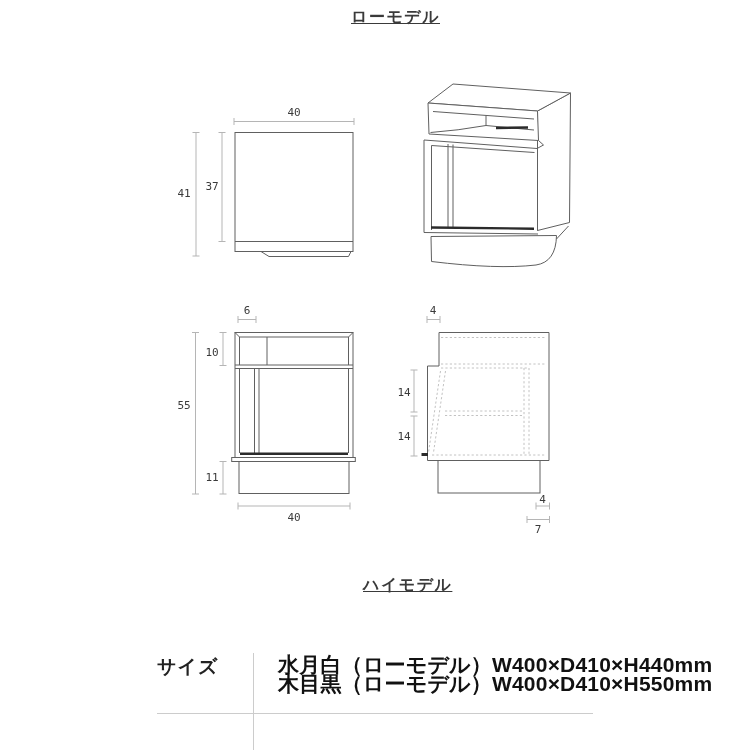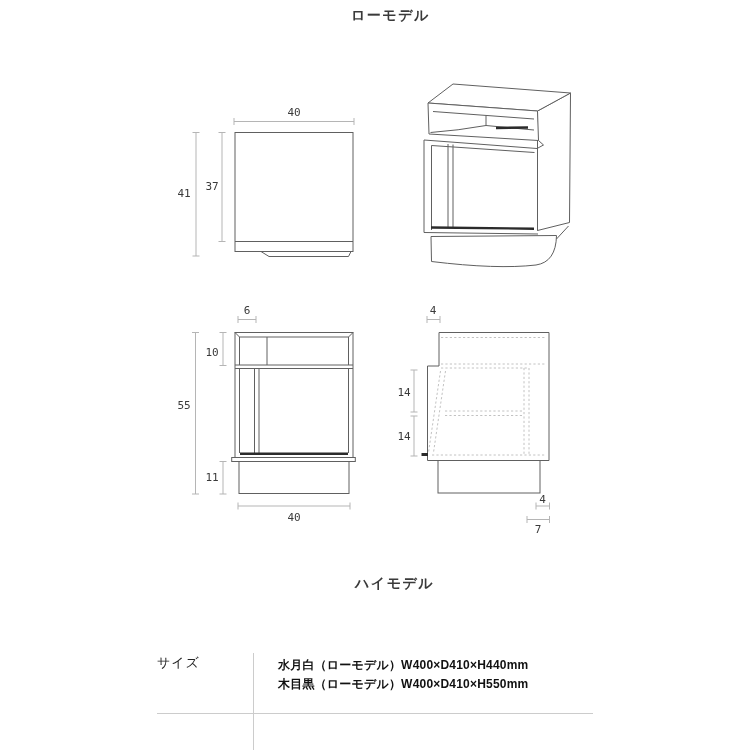--- a/index.html
+++ b/index.html
@@ -10,40 +10,40 @@
     --ink:#3a3a3a;
     --rule:#cccccc;
     --bold-ink:#111111;
   }
   html,body{margin:0;padding:0;background:#fff;}
   .canvas{
     position:relative;width:750px;height:750px;background:#fff;overflow:hidden;
     font-family:"Liberation Sans","DejaVu Sans",sans-serif;
   }
   .jp-label{
-    position:absolute;font-size:14px;font-weight:600;color:var(--ink);
-    letter-spacing:1.5px;white-space:nowrap;
+    position:absolute;font-size:16px;font-weight:600;color:var(--ink);
+    letter-spacing:1.5px;white-space:nowrap;text-decoration:underline;
   }
   .drawing-svg{position:absolute;left:0;top:0;}
   .ol{stroke:var(--outline);stroke-width:1;fill:none;}
   .olf{stroke:var(--outline);stroke-width:1;fill:#ffffff;}
   .dk{stroke:var(--dark);stroke-width:2.4;fill:none;}
   .dk3{stroke:var(--dark);stroke-width:3;fill:none;}
   .dim{stroke:var(--dimension);stroke-width:1;fill:none;}
   .dsh{stroke:var(--dashed);stroke-width:1;fill:none;stroke-dasharray:2.2 2.2;}
   .num{fill:var(--ink);font-family:"DejaVu Sans Mono","Liberation Mono",monospace;
        font-size:11px;text-anchor:middle;}
   .size-label{
-    position:absolute;left:157px;top:654px;font-size:13px;font-weight:400;
+    position:absolute;left:157px;top:654px;font-size:19px;font-weight:700;
     color:#222;letter-spacing:1px;white-space:nowrap;
   }
   .vline{position:absolute;left:253px;top:653px;width:1px;height:97px;background:var(--rule);}
   .hline{position:absolute;left:157px;top:713px;width:436px;height:1px;background:var(--rule);}
   .size-rows{
-    position:absolute;left:278px;top:656px;font-size:12px;font-weight:700;
+    position:absolute;left:278px;top:656px;font-size:21px;font-weight:700;
     color:var(--bold-ink);line-height:18.5px;letter-spacing:0.2px;white-space:nowrap;
   }
 </style>
 </head>
 <body>
 
 <div class="canvas">
 
   <div class="jp-label" style="left:351px;top:7px;">ローモデル</div>
 
@@ -194,21 +194,21 @@
       </g>
       <g>
         <line class="dim" x1="527" y1="519.5" x2="549.5" y2="519.5"></line>
         <line class="dim" x1="527" y1="516" x2="527" y2="523"></line>
         <line class="dim" x1="549.5" y1="516" x2="549.5" y2="523"></line>
         <text class="num" x="538" y="533">7</text>
       </g>
     </g>
   </svg>
 
-  <div class="jp-label" style="left:355px;top:575px;">ハイモデル</div>
+  <div class="jp-label" style="left:363px;top:575px;">ハイモデル</div>
 
   <div>
     <div class="size-label">サイズ</div>
     <div class="vline"></div>
     <div class="hline"></div>
     <div class="size-rows">
       <div>水月白（ローモデル）W400×D410×H440mm</div>
       <div>木目黒（ローモデル）W400×D410×H550mm</div>
     </div>
   </div>

